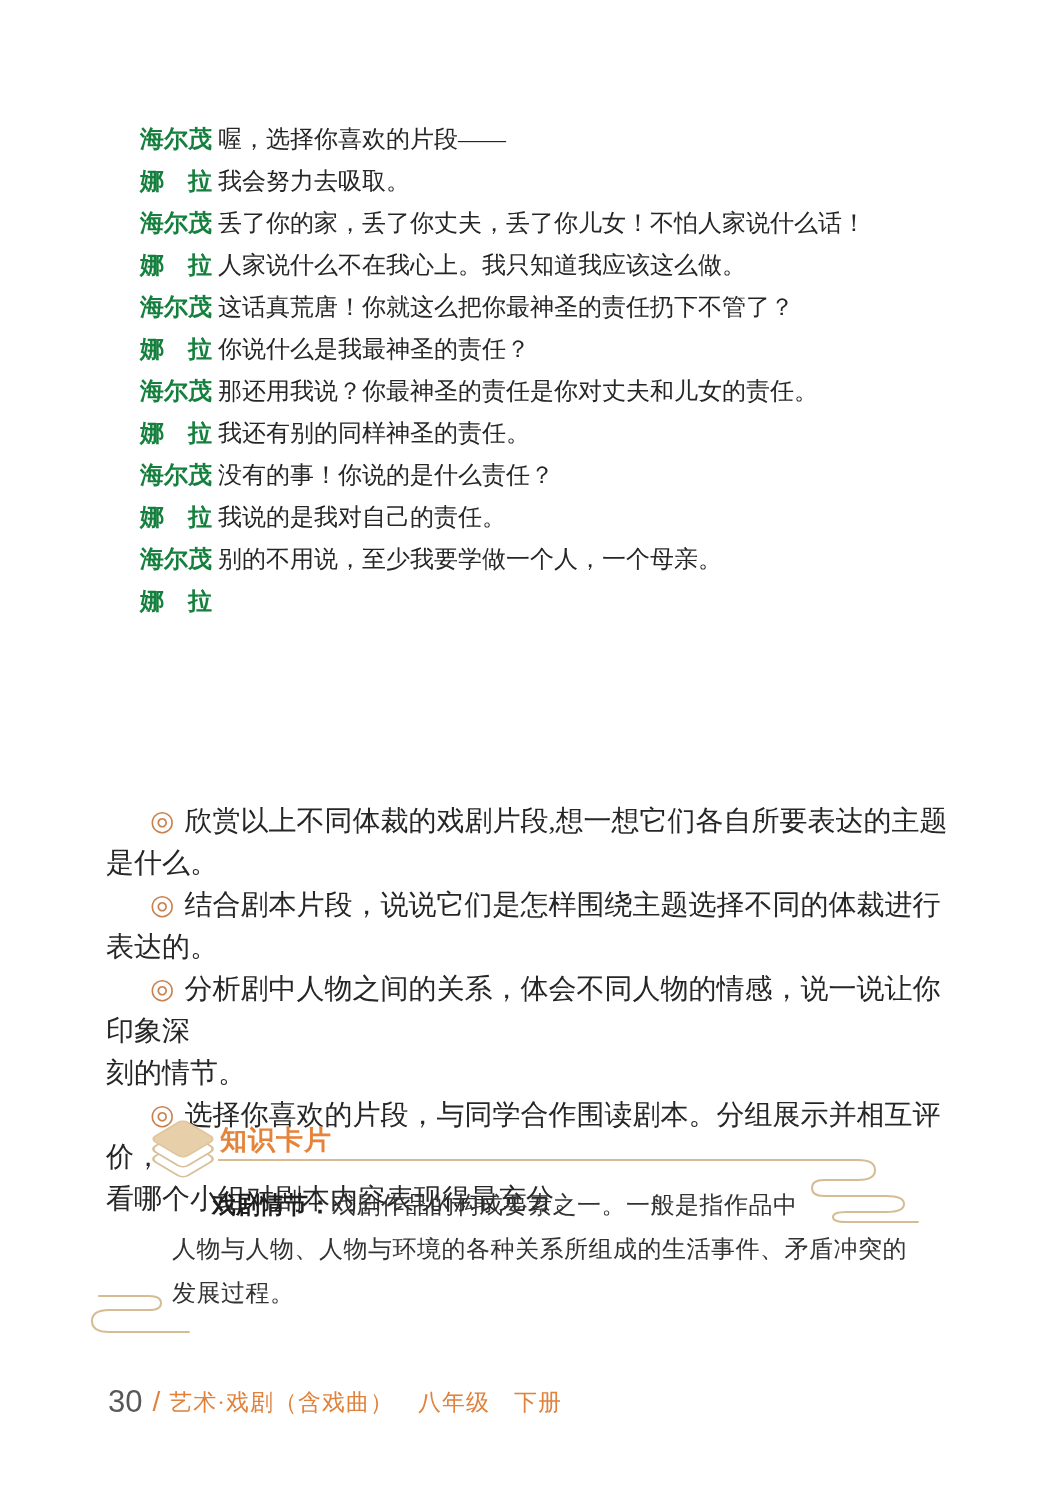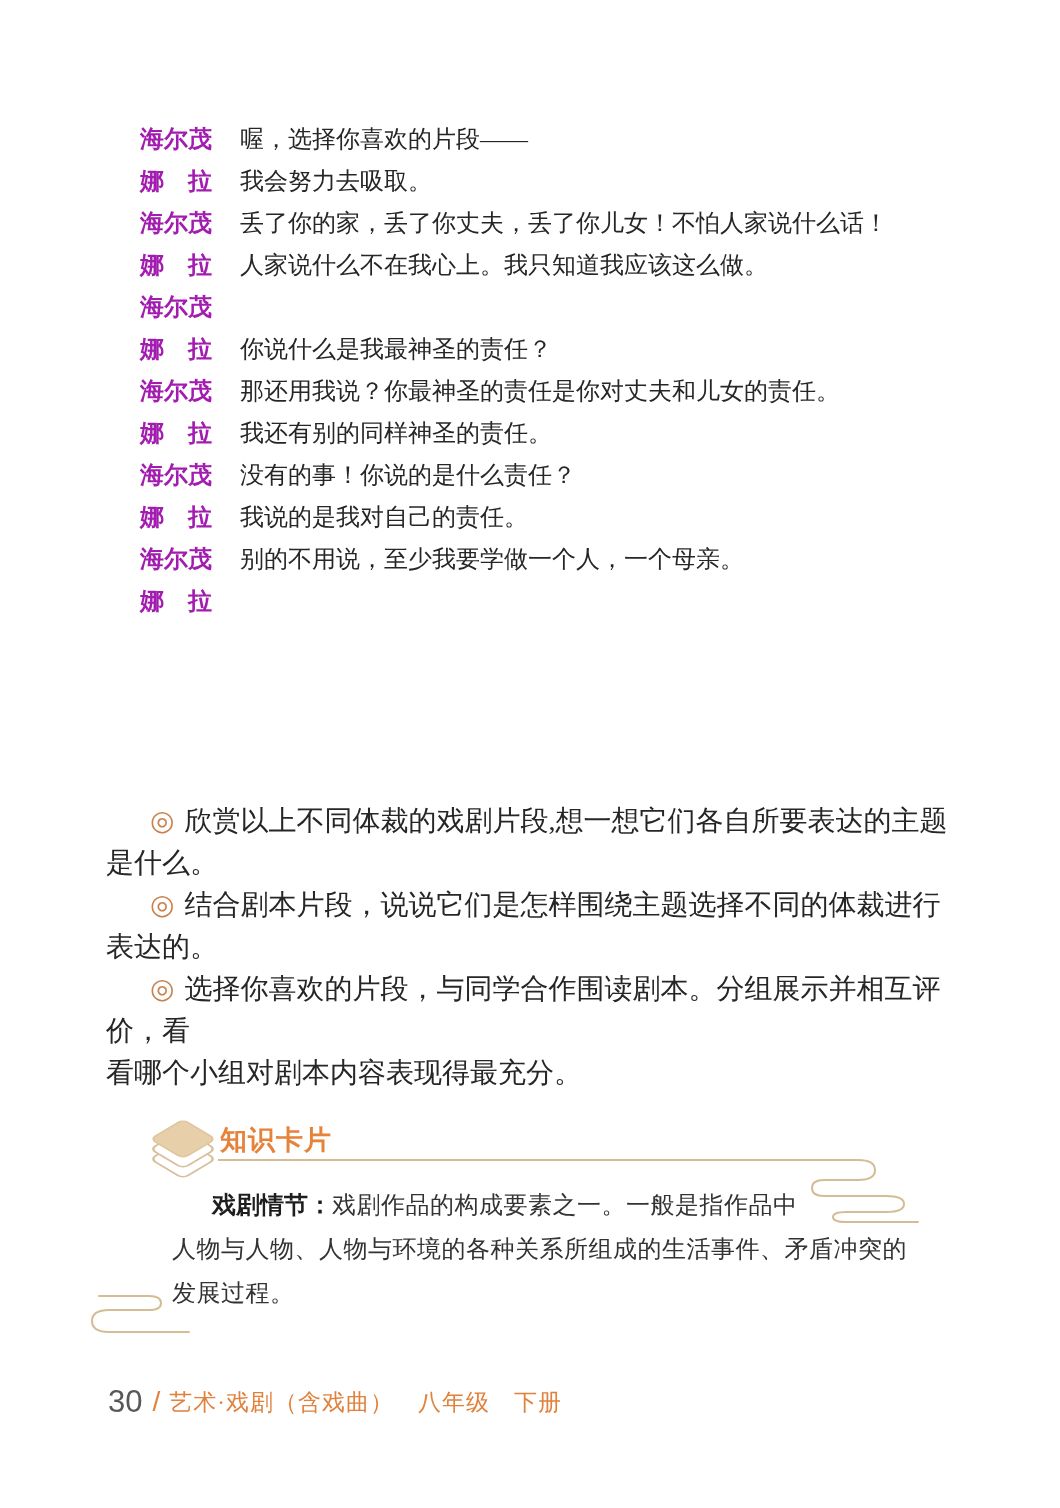--- a/index.html
+++ b/index.html
@@ -5,22 +5,22 @@
   html,body { margin:0; padding:0; background:#ffffff; }
   .page {
     position:relative; width:1060px; height:1508px; background:#ffffff;
     font-family:"Liberation Serif", serif; color:#2b2b2b; overflow:hidden;
   }
 
   
   .dialogue { position:absolute; top:118px; left:140px; width:810px; }
   .d-row { display:flex; font-size:24px; line-height:42px; }
   .d-speaker {
-    flex:0 0 78px; width:78px; margin-right:22px; white-space:pre;
-    font-family:"Liberation Sans", sans-serif; font-weight:700; color:#a21caf;
+    flex:0 0 78px; width:78px; white-space:pre;
+    font-family:"Liberation Sans", sans-serif; font-weight:700; color:#15803d;
   }
   .d-text { white-space:pre-line; width:706px; color:#262626; }
 
   
   .questions { position:absolute; top:800px; left:106px; width:846px;
     font-size:28px; line-height:42px; color:#262626; }
   .question { margin:0; text-indent:44px; }
   .q-bullet { color:#c9824e; font-family:"Liberation Sans", sans-serif; }
   .q-text  { white-space:pre-line; margin-left:10px; }
 
@@ -75,20 +75,21 @@
     <div class="d-row">
       <span class="d-speaker">海尔茂</span>
       <span class="d-text">丢了你的家，丢了你丈夫，丢了你儿女！不怕人家说什么话！</span>
     </div>
     <div class="d-row">
       <span class="d-speaker">娜　拉</span>
       <span class="d-text">人家说什么不在我心上。我只知道我应该这么做。</span>
     </div>
     <div class="d-row">
       <span class="d-speaker">海尔茂</span>
+      <span class="d-text">这话真荒唐！你就这么把你最神圣的责任扔下不管了？</span>
     </div>
     <div class="d-row">
       <span class="d-speaker">娜　拉</span>
       <span class="d-text">你说什么是我最神圣的责任？</span>
     </div>
     <div class="d-row">
       <span class="d-speaker">海尔茂</span>
       <span class="d-text">那还用我说？你最神圣的责任是你对丈夫和儿女的责任。</span>
     </div>
     <div class="d-row">
@@ -113,20 +114,24 @@
   </section>
 
   <section class="questions">
     <p class="question">
       <span class="q-bullet">◎</span><span class="q-text">欣赏以上不同体裁的戏剧片段,想一想它们各自所要表达的主题是什么。</span>
     </p>
     <p class="question">
       <span class="q-bullet">◎</span><span class="q-text">结合剧本片段，说说它们是怎样围绕主题选择不同的体裁进行表达的。</span>
     </p>
     <p class="question">
+      <span class="q-bullet">◎</span><span class="q-text">分析剧中人物之间的关系，体会不同人物的情感，说一说让你印象深
+刻的情节。</span>
+    </p>
+    <p class="question">
       <span class="q-bullet">◎</span><span class="q-text">选择你喜欢的片段，与同学合作围读剧本。分组展示并相互评价，看
 看哪个小组对剧本内容表现得最充分。</span>
     </p>
   </section>
 
   <section>
     <svg class="kcard-icon" width="78" height="66" viewBox="0 0 78 66">
       <rect x="-23" y="-23" width="46" height="46" rx="7" transform="translate(39,41) scale(1,0.6) rotate(45)" fill="#ffffff" stroke="#d9bf9a" stroke-width="2.5"></rect>
       <rect x="-23" y="-23" width="46" height="46" rx="7" transform="translate(39,31) scale(1,0.6) rotate(45)" fill="#ffffff" stroke="#d9bf9a" stroke-width="2.5"></rect>
       <rect x="-23" y="-23" width="46" height="46" rx="7" transform="translate(39,21) scale(1,0.6) rotate(45)" fill="#e7cfaa" stroke="#e0c49c" stroke-width="2"></rect>

